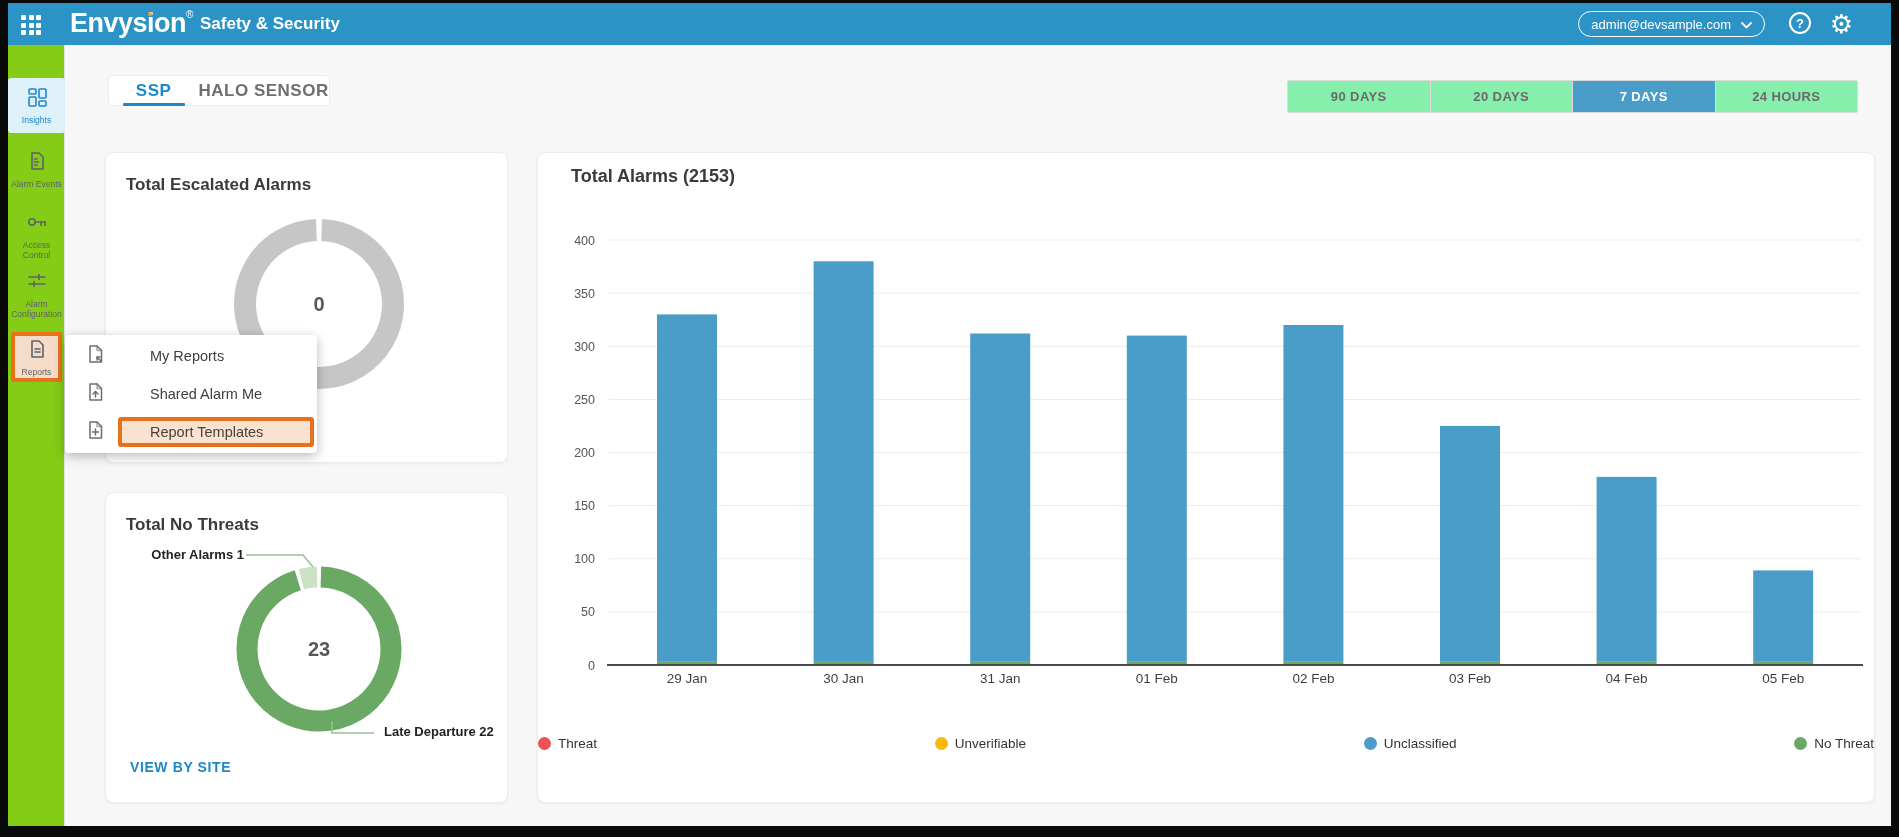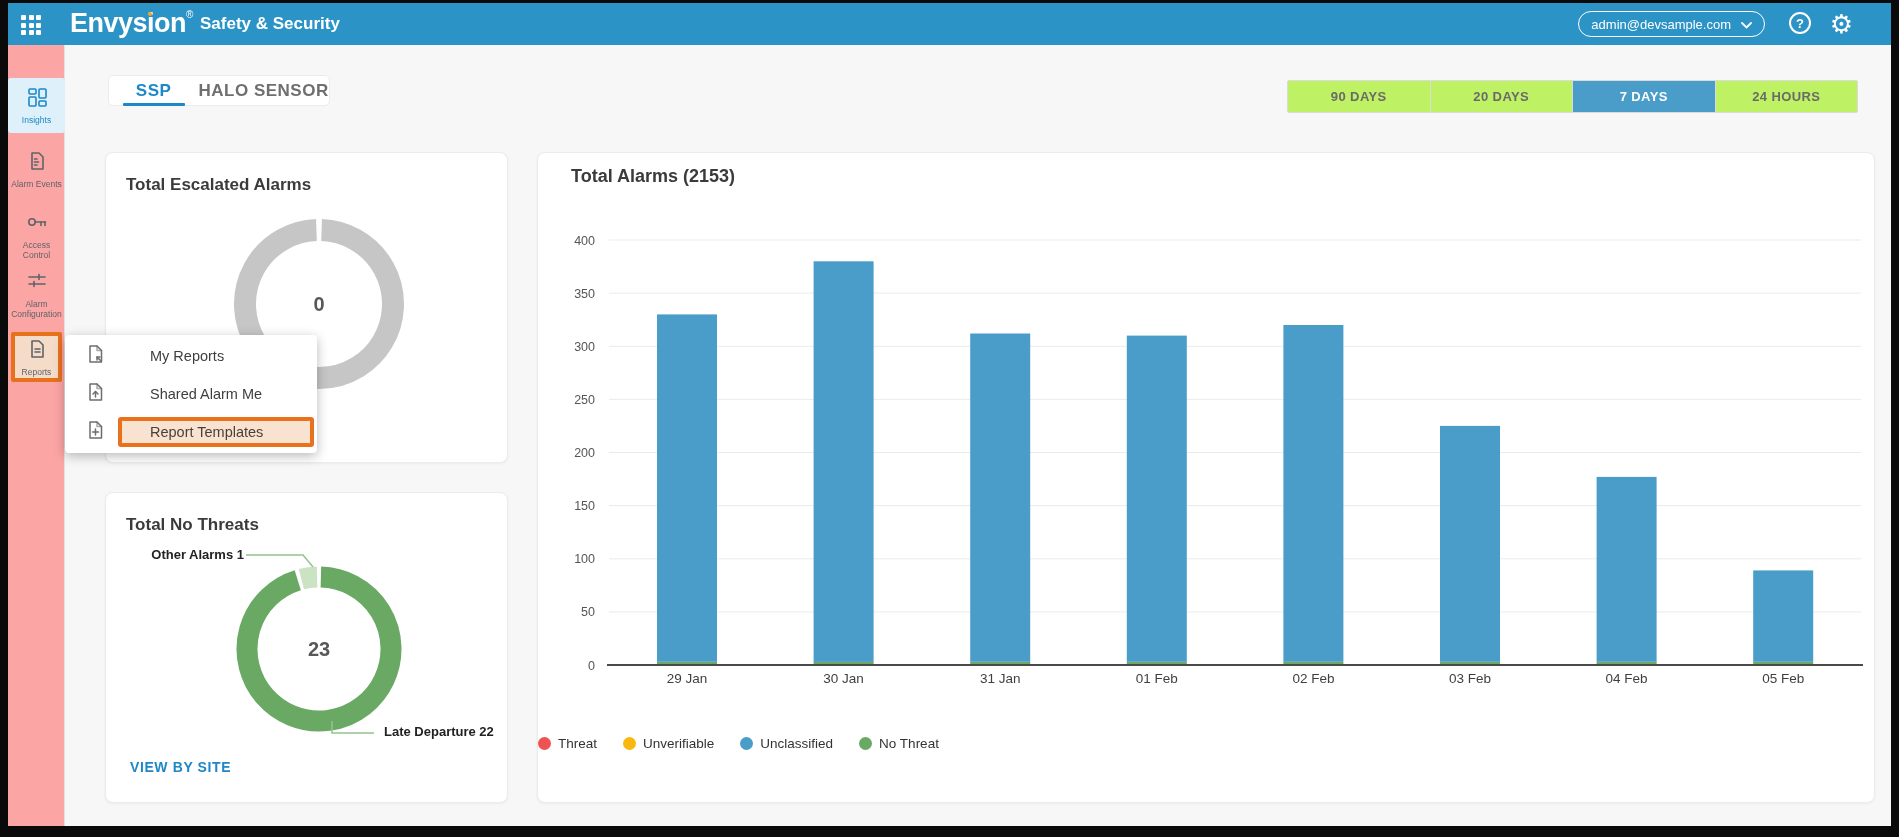--- a/index.html
+++ b/index.html
@@ -13,21 +13,21 @@
   .logo { position:absolute; left:62px; top:5px; color:#fff; font-size:27px; font-weight:bold; letter-spacing:-0.5px; }
   .logo-i { position:relative; }
   .logo-i::after { content:""; position:absolute; left:0.5px; top:3.5px; width:4.5px; height:4.5px; border-radius:50%; background:#f7a32b; }
   .logo-reg { font-size:10px; vertical-align:14px; font-weight:normal; letter-spacing:0; }
   .app-title { position:absolute; left:192px; top:11px; color:#fff; font-size:17px; font-weight:bold; }
   .account-pill { position:absolute; right:126px; top:8px; height:26px; border:1px solid #fff; border-radius:14px; display:flex; align-items:center; gap:10px; padding:0 12px; color:#fff; font-size:13px; cursor:pointer; }
   .help-btn { position:absolute; right:80px; top:9px; width:22px; height:22px; border:2px solid #fff; border-radius:50%; color:#fff; font-size:13px; font-weight:bold; display:flex; align-items:center; justify-content:center; cursor:pointer; }
   .gear-btn { position:absolute; right:38px; top:4px; color:#fff; font-size:26px; cursor:pointer; line-height:34px; }
 
   
-  .sidebar { position:absolute; left:0; top:42px; bottom:0; width:57px; background:#fca5a5; border-right:1px solid #e3e3e3; z-index:30; }
+  .sidebar { position:absolute; left:0; top:42px; bottom:0; width:57px; background:#84cc16; border-right:1px solid #e3e3e3; z-index:30; }
   .sb-item { position:absolute; left:0; width:57px; display:flex; flex-direction:column; align-items:center; justify-content:center; gap:3px; cursor:pointer; text-align:center; }
   .sb-item .sb-label { font-size:8.5px; line-height:10px; color:#5f6368; width:53px; }
   .sb-item svg { stroke:#5f6368; fill:none; stroke-width:1.6; stroke-linecap:round; stroke-linejoin:round; }
   .sb-item.active { background:#def0f9; border-radius:3px; }
   .sb-item.active .sb-label { color:#1d88c9; }
   .sb-item.active svg { stroke:#1d88c9; }
   .sb-0 { top:33px; height:55px; }
   .sb-1 { top:99px; height:50px; }
   .sb-2 { top:165px; height:50px; }
   .sb-3 { top:222px; height:54px; }
@@ -40,39 +40,39 @@
   .menu-label-wrap { margin-left:13px; width:196px; height:30px; display:flex; align-items:center; padding-left:28px; border:4px solid transparent; border-radius:3px; font-size:14.5px; color:#3e3e3e; }
   .menu-item.highlighted .menu-label-wrap { border-color:#e8711c; background:#f9e2d0; color:#4a4039; }
 
   
   .tabs { position:absolute; left:100px; top:72px; width:222px; height:31px; background:#fff; border:1px solid #ececec; border-radius:5px; display:flex; z-index:10; }
   .tab { position:relative; display:flex; align-items:center; justify-content:center; font-size:17px; font-weight:bold; letter-spacing:0.5px; color:#6f6f6f; cursor:pointer; }
   .tab-0 { width:90px; } .tab-1 { width:132px; }
   .tab.active { color:#1d88c9; }
   .tab.active::after { content:""; position:absolute; left:14px; bottom:-1px; width:62px; height:3px; background:#1d88c9; border-radius:1px; }
 
-  .filters { position:absolute; left:1279px; top:77px; width:571px; height:33px; display:flex; border:1px solid #dbdbdb; border-radius:2px; background:#bef264; z-index:10; }
+  .filters { position:absolute; left:1279px; top:77px; width:571px; height:33px; display:flex; border:1px solid #dbdbdb; border-radius:2px; background:#86efac; z-index:10; }
   .filter-btn { flex:1; display:flex; align-items:center; justify-content:center; font-size:13px; font-weight:600; letter-spacing:0.4px; color:#6a6a6a; border-left:1px solid #dbdbdb; cursor:pointer; }
   .filter-btn:first-child { border-left:none; }
   .filter-btn.active { background:#4a9dc8; color:#fff; }
 
   
   .card { position:absolute; background:#fff; border:1px solid #ececec; border-radius:8px; box-shadow:0 1px 3px rgba(0,0,0,0.05); }
   .card-1 { left:97px;  top:149px; width:403px; height:311px; }
   .card-2 { left:97px;  top:489px; width:403px; height:311px; }
   .card-3 { left:529px; top:149px; width:1338px; height:651px; }
   .card-title { position:absolute; left:20px; top:22px; font-size:17px; font-weight:bold; color:#3b3b3b; }
   .card-3 .card-title { left:33px; top:13px; font-size:18px; }
   .donut-svg { position:absolute; left:0; top:0; }
   .callout { position:absolute; font-size:13px; font-weight:bold; color:#222; white-space:nowrap; }
   .callout-top { left:30px; top:54px; width:108px; text-align:right; }
   .callout-bottom { left:278px; top:231px; }
   .view-by-site { position:absolute; left:24px; top:266px; font-size:14px; font-weight:bold; letter-spacing:0.6px; color:#1e87c8; cursor:pointer; }
 
-  .chart-legend { position:absolute; left:0; top:583px; width:100%; display:flex; justify-content:flex-start; gap:26px; }
+  .chart-legend { position:absolute; left:0; top:583px; width:100%; display:flex; justify-content:space-between; gap:26px; }
   .legend-item { display:flex; align-items:center; gap:7px; font-size:13.5px; color:#333; cursor:pointer; }
   .legend-dot { width:13px; height:13px; border-radius:50%; }
 
   svg text { font-family:"Liberation Sans",sans-serif; }
 </style>
 </head>
 <body>
 
 <div class="screen">
 

